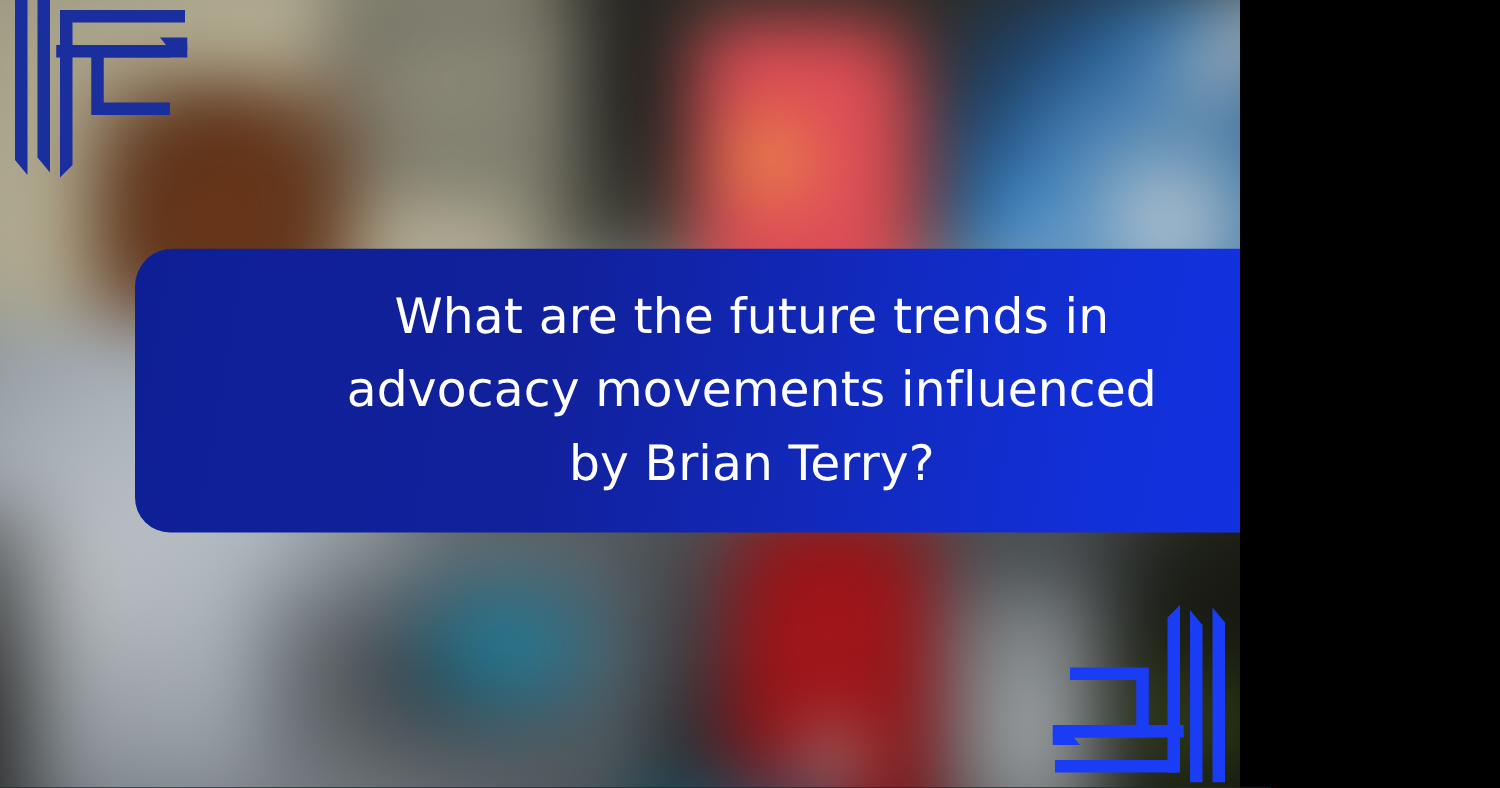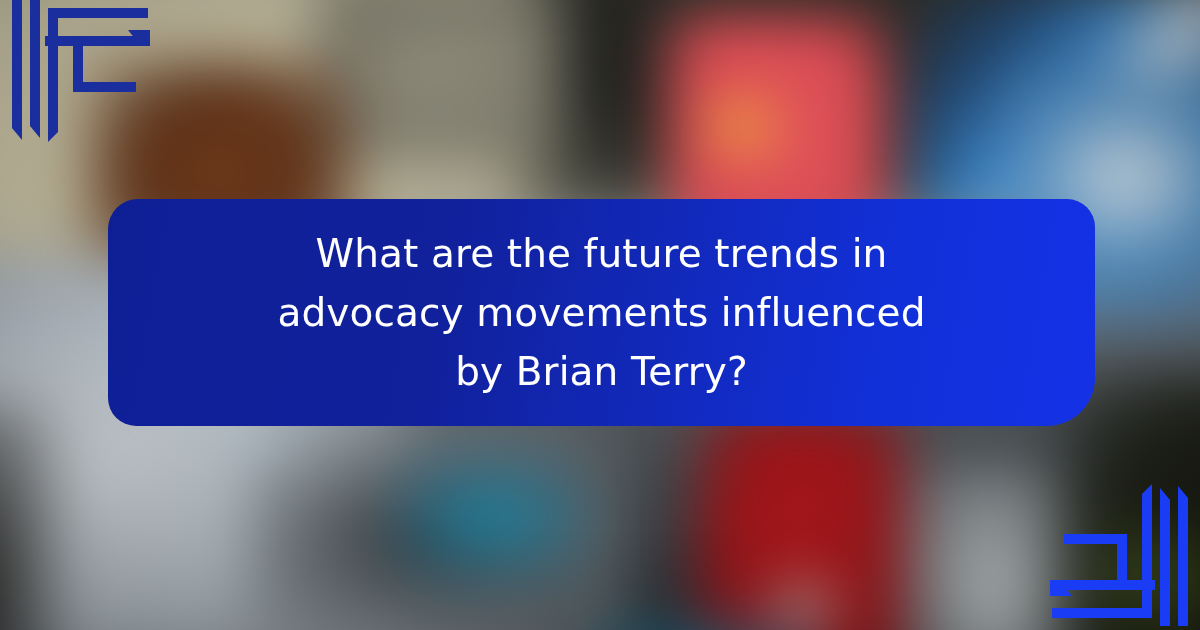--- a/index.html
+++ b/index.html
@@ -2,21 +2,21 @@
 <html><head>
 <meta charset="utf-8">
 <style>
   html, body {
     margin: 0;
     padding: 0;
     background: #000;
   }
   #stage {
     position: relative;
-    width: 1200px;
+    width: 992px;
     height: 630px;
     overflow: hidden;
     font-family: "DejaVu Sans", sans-serif;
     background: #0f766e;
   }
 
   
   .bg-photo {
     position: absolute;
     inset: -40px;

